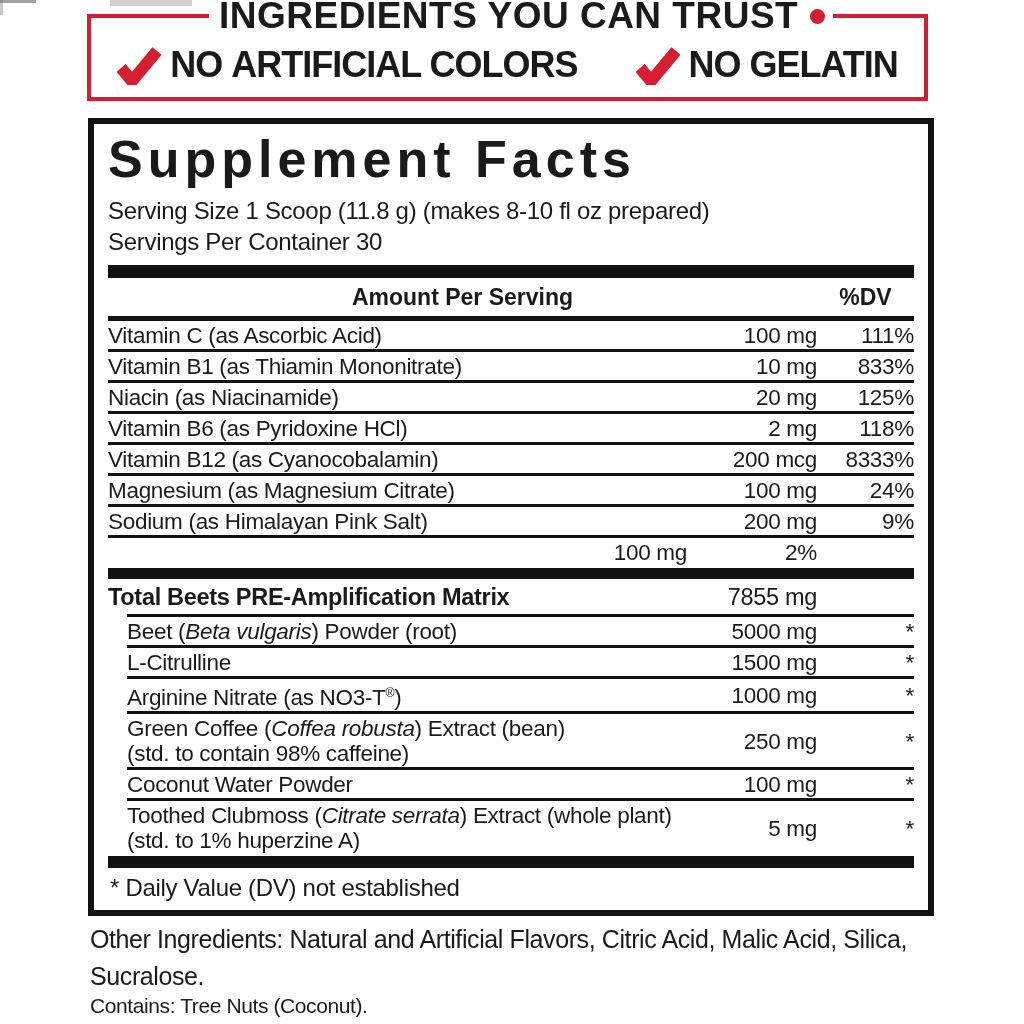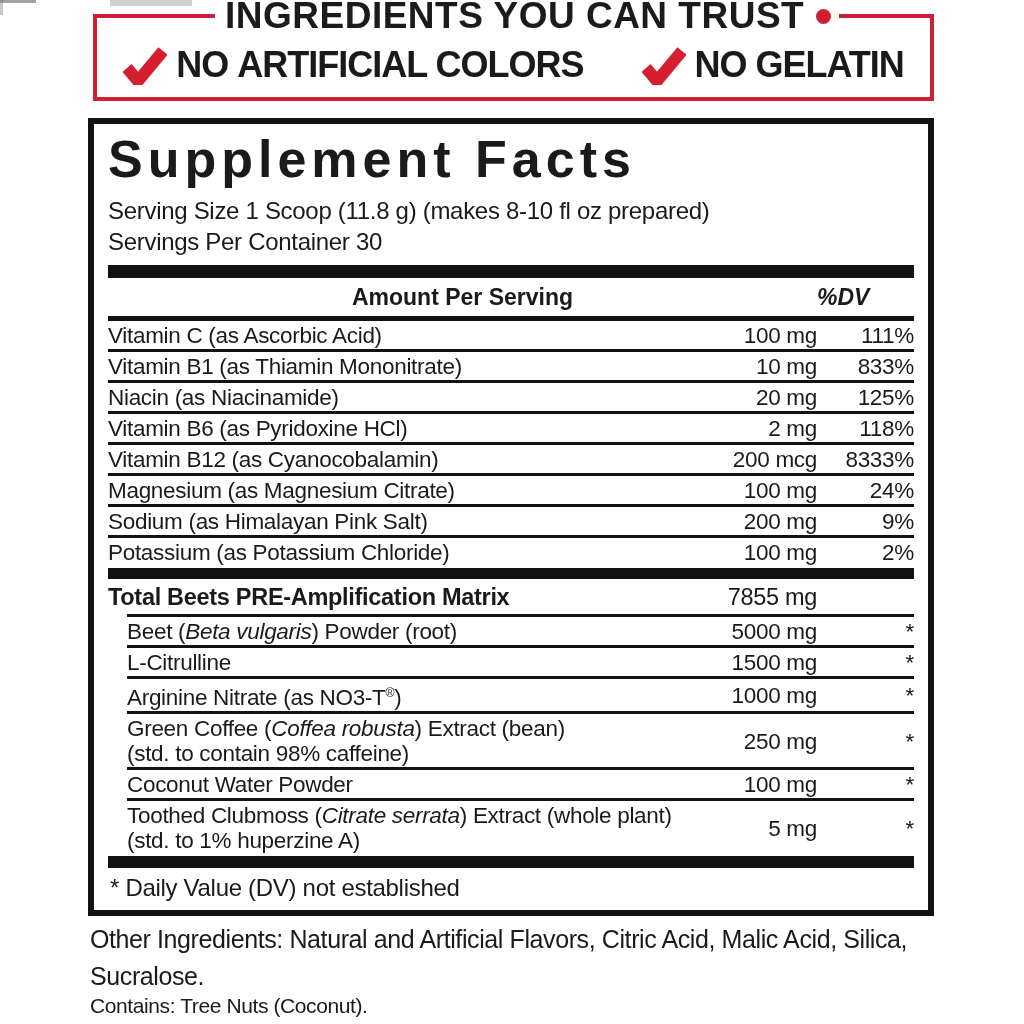--- a/index.html
+++ b/index.html
@@ -12,21 +12,21 @@
   }
 
   
   .corner-frag { position:absolute; left:0; top:0; }
   .frag-h { position:absolute; left:0; top:0; width:36px; height:3px; background:#555; opacity:.55; }
   .frag-v { position:absolute; left:0; top:0; width:3px; height:15px; background:#777; opacity:.4; }
   .frag-band { position:absolute; left:110px; top:0; width:82px; height:6px; background:#9a9a9a; opacity:.45; }
 
   
   .trust-box {
-    position:absolute; left:93px; top:17px; width:841px; height:84px;
+    position:absolute; left:87px; top:17px; width:841px; height:84px;
     border:4px solid var(--accent); border-top:none;
   }
   .trust-title-row {
     position:absolute; left:-4px; right:-4px; top:-23px; height:44px;
     display:flex; align-items:center;
   }
   .tl-line { height:4px; background:var(--accent); }
   .tl-left  { width:122px; flex:0 0 auto; }
   .tl-right { flex:1 1 auto; }
   .trust-title {
@@ -52,21 +52,21 @@
   .bar { background:#121212; }
   .bar1 { height:13px; margin-top:8px; }
   .bar2 { height:11px; margin-top:2px; }
   .bar3 { height:12px; margin-top:2px; }
 
   .sf-header {
     display:grid; grid-template-columns:1fr 97px; align-items:end;
     font-weight:bold; font-size:23px; padding:6px 0 5px; line-height:1.15;
   }
   .sf-header .amt-h { text-align:center; }
-  .sf-header .dv-h  { text-align:left;font-style:italic; }
+  .sf-header .dv-h  { text-align:center; }
   .divider { height:5px; background:#121212; }
 
   .t-row {
     display:grid; grid-template-columns:1fr 130px 97px; align-items:center;
     font-size:22.5px; line-height:25px; letter-spacing:-0.3px; padding:2px 0 1px;
   }
   .t-row .name { white-space:nowrap; }
   .t-row .amt  { text-align:right; }
   .t-row .dv   { text-align:right; }
   .vit-rows .t-row { border-bottom:3px solid #121212; }
@@ -173,21 +173,20 @@
     <div class="name"><span><span>Magnesium (as Magnesium Citrate)</span></span></div>
     <div class="amt">100 mg</div>
     <div class="dv">24%</div>
   </div>
       <div class="t-row">
     <div class="name"><span><span>Sodium (as Himalayan Pink Salt)</span></span></div>
     <div class="amt">200 mg</div>
     <div class="dv">9%</div>
   </div>
       <div class="t-row">
-    <div class="name"><span><span>Potassium (as Potassium Chloride)</span></span></div>
     <div class="amt">100 mg</div>
     <div class="dv">2%</div>
   </div>
     </div>
 
   <div class="bar bar2"></div>
 
   <div class="matrix-header">
     <div class="name">Total Beets PRE-Amplification Matrix</div>
     <div class="amt">7855 mg</div>

